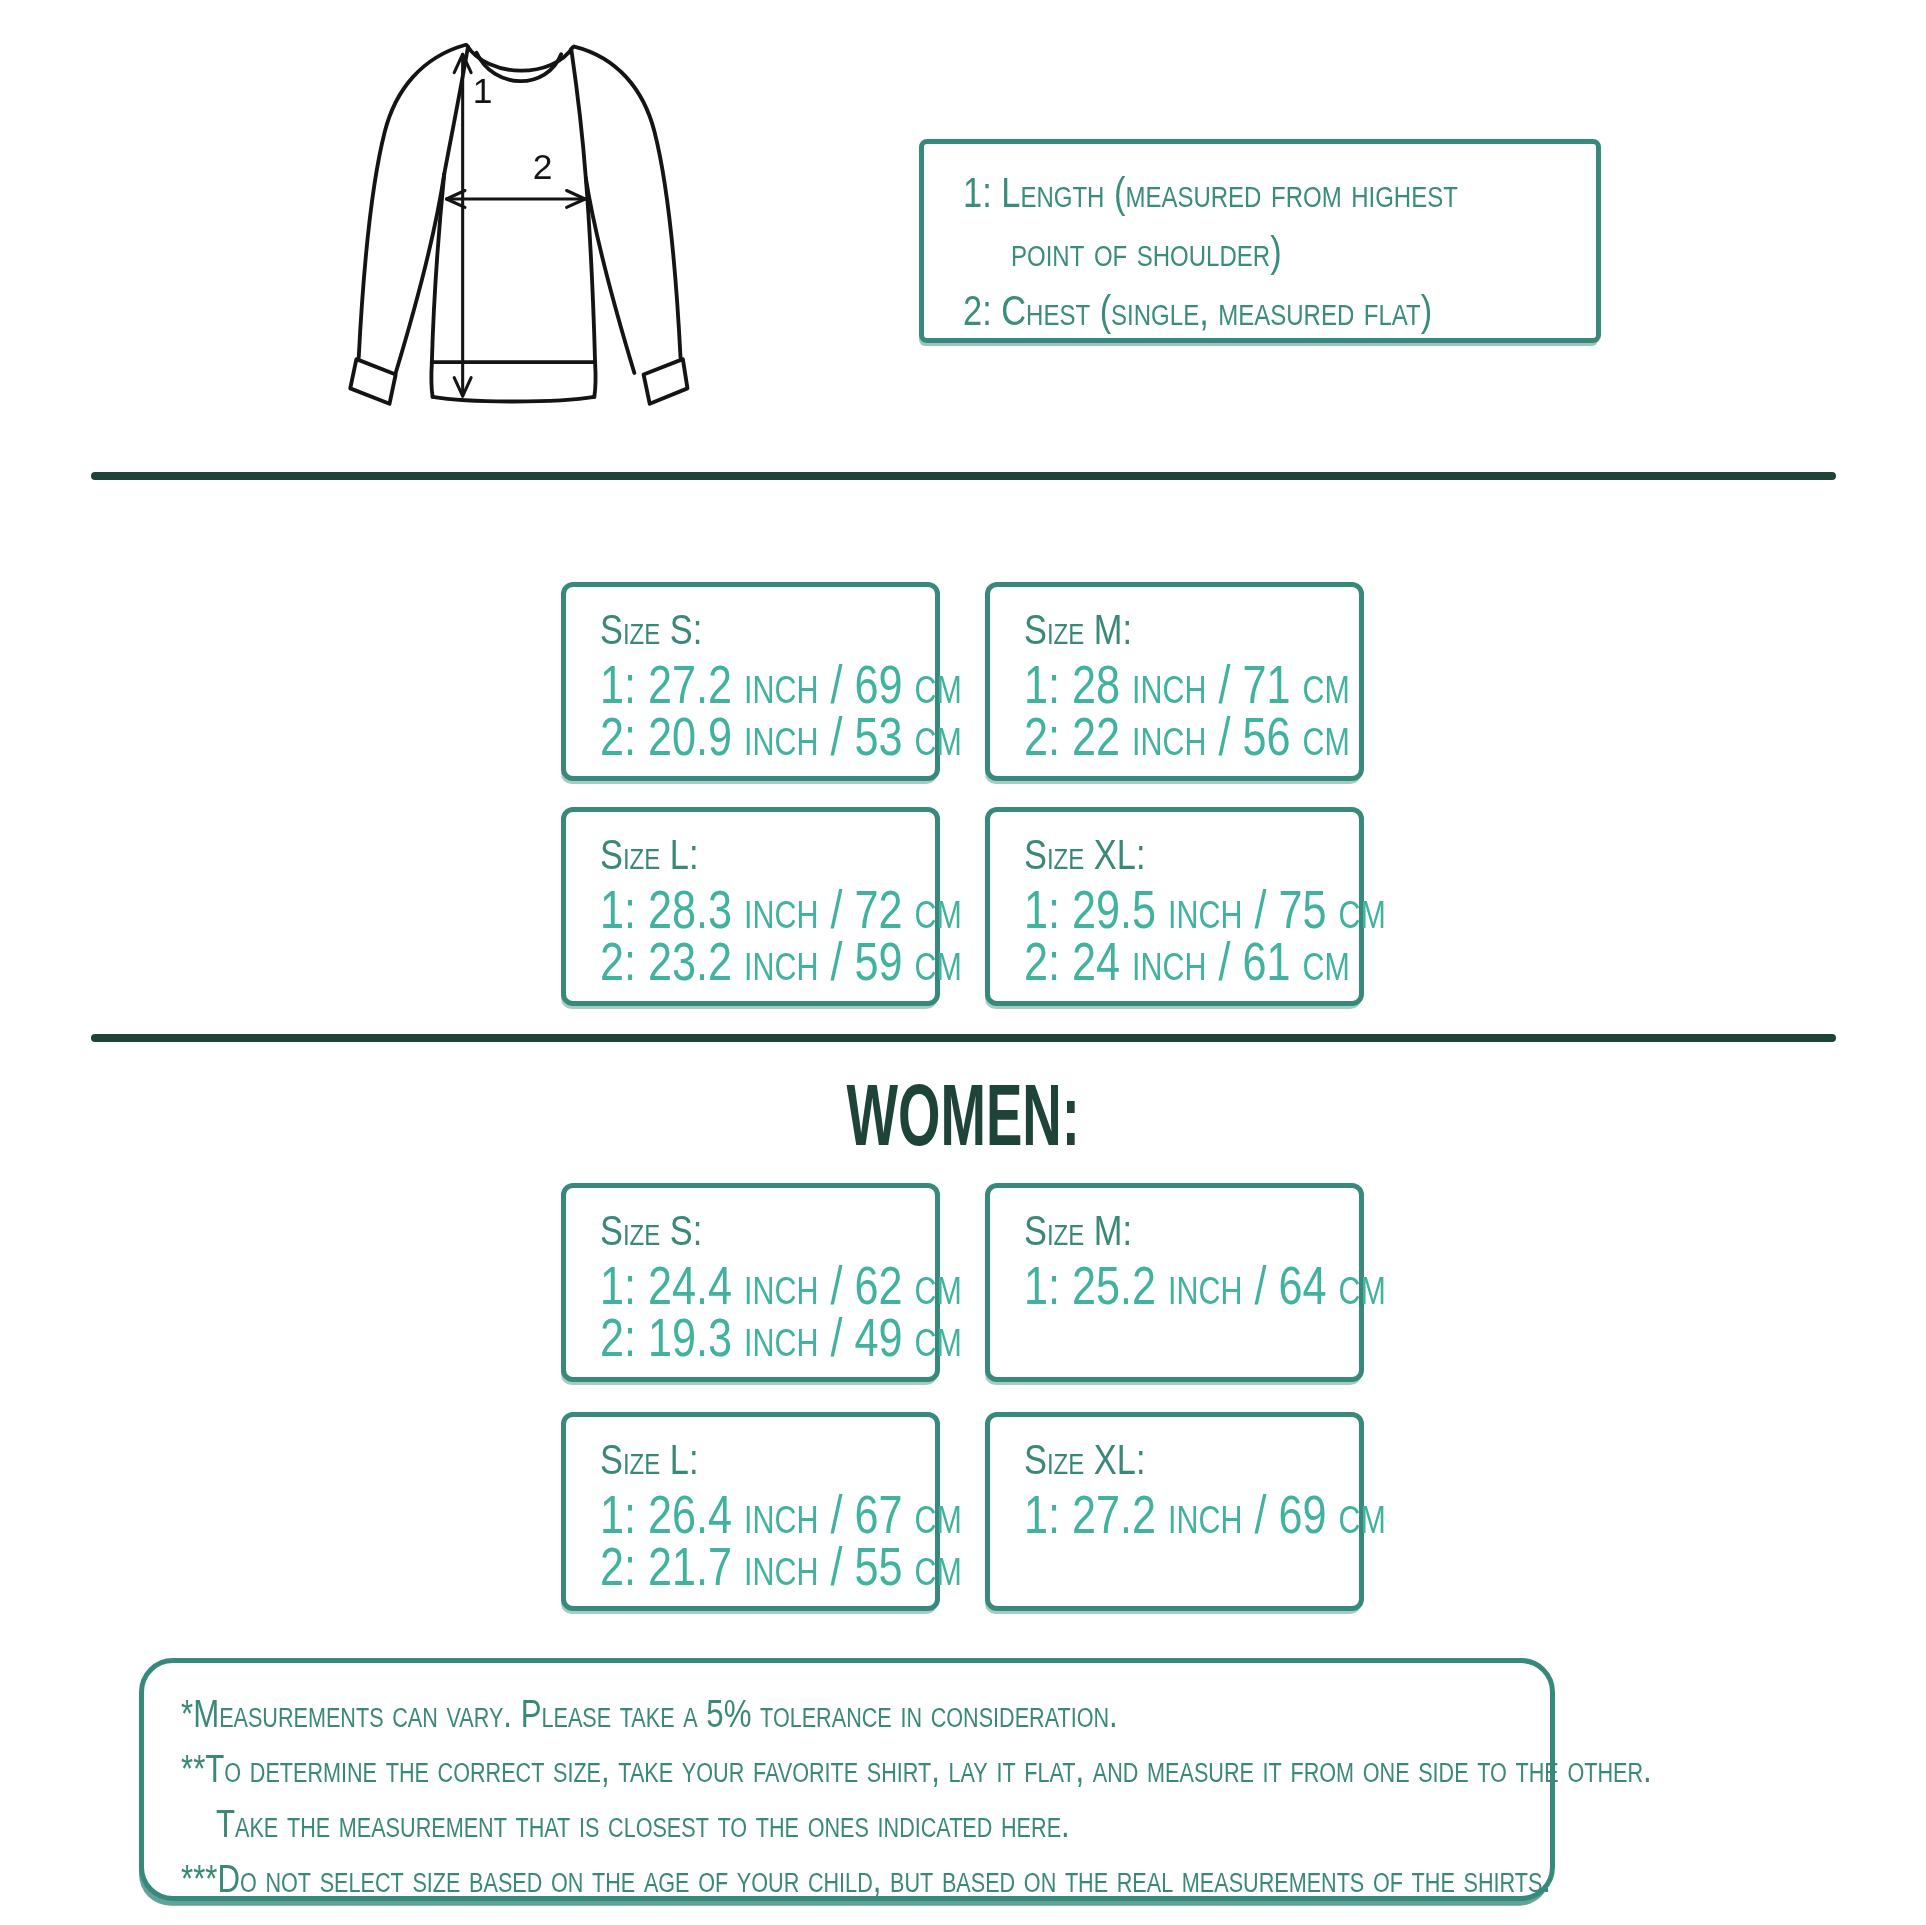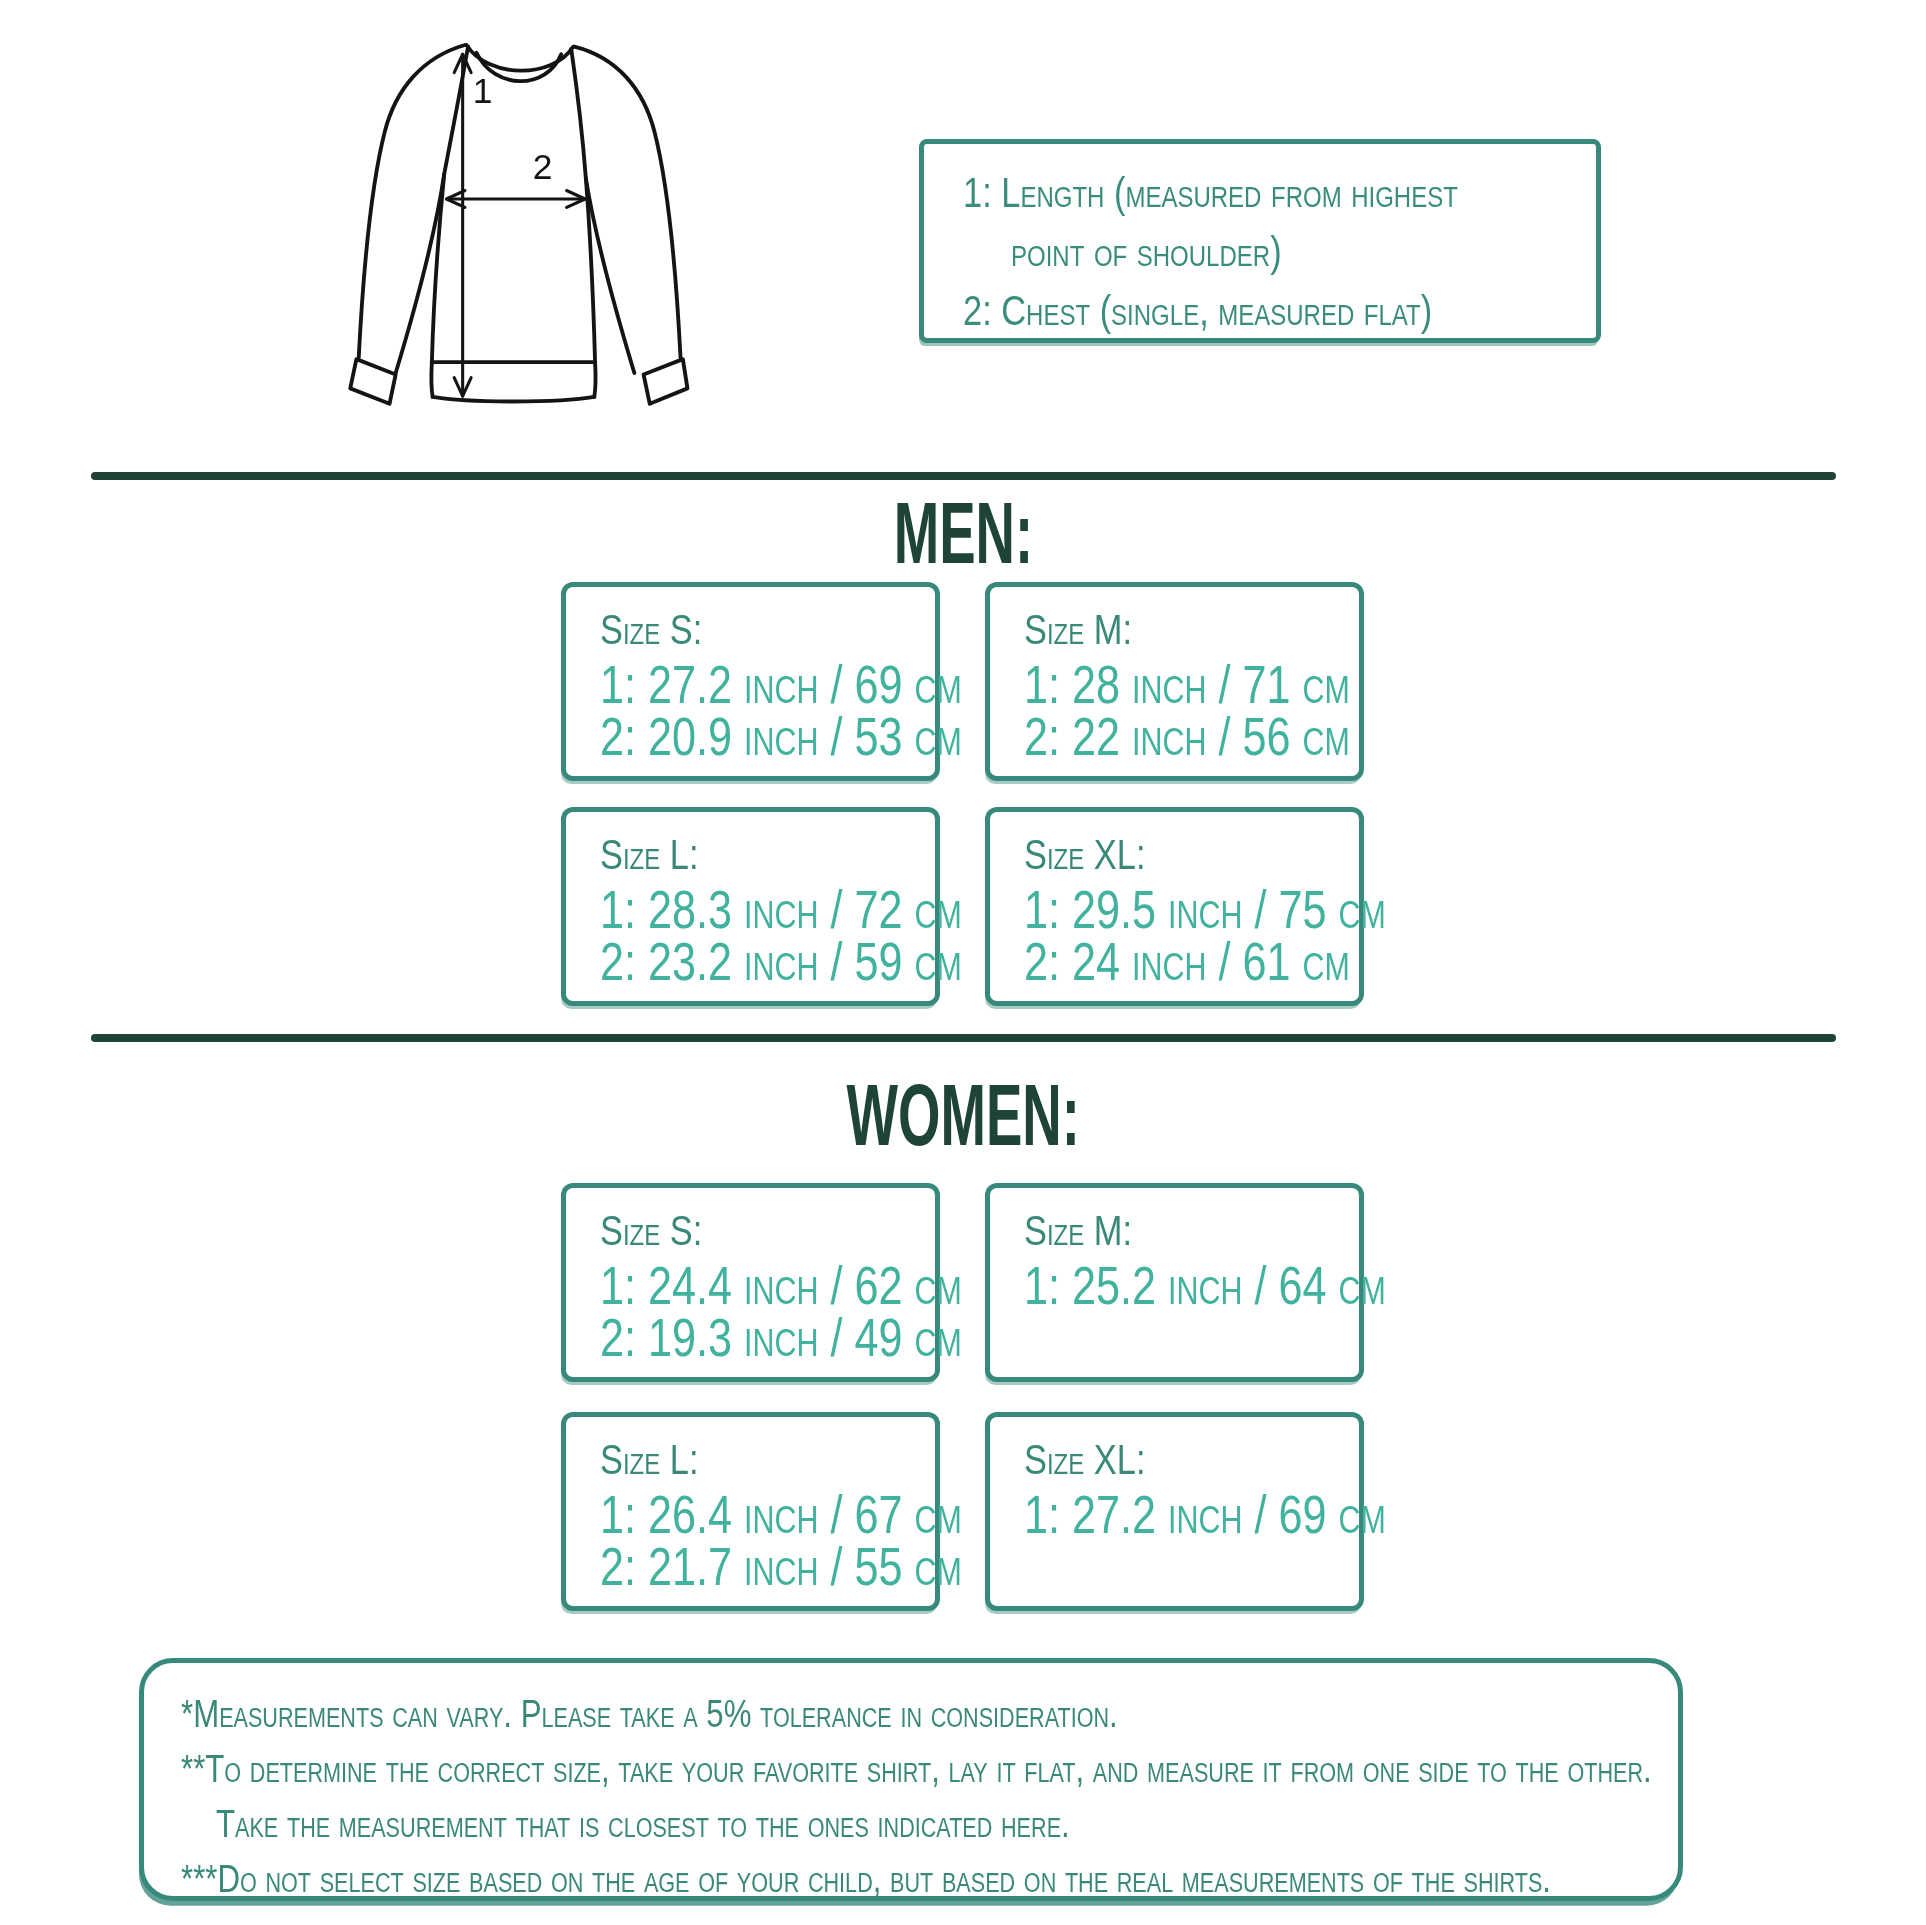--- a/index.html
+++ b/index.html
@@ -38,21 +38,21 @@
   .size-box{
     position:absolute;width:379px;height:199px;background:#fff;
     border:5.4px solid var(--border-teal);border-radius:12px;
     box-shadow:-1.5px 4.6px 0 -1.5px rgba(58,140,126,0.45);
     padding:18.5px 0 0 34px;
   }
   .size-label{color:var(--label-teal);font-size:43px;line-height:46px;font-variant:small-caps;margin-bottom:6.2px;}
   .size-line{color:var(--value-teal);font-size:54px;line-height:52px;font-variant:small-caps;}
 
   .footer-box{
-    position:absolute;left:139px;top:1658px;width:1544px;height:243px;background:#fff;
+    position:absolute;left:139px;top:1658px;width:1416px;height:243px;background:#fff;
     border:5.4px solid var(--border-teal);border-radius:34px;
     box-shadow:-2.3px 7px 0 -2.3px rgba(58,140,126,0.8);
     padding:23px 0 0 37px;
   }
   .footer-line{color:var(--label-teal);font-size:39px;line-height:55px;font-variant:small-caps;}
   .footer-indent{padding-left:35px;}
 </style>
 </head>
 <body>
 
@@ -100,21 +100,20 @@
   </svg>
 
   <div class="legend-box">
     <div class="legend-line"><span class="cond">1: Length (measured from highest</span></div>
     <div class="legend-line legend-indent"><span class="cond">point of shoulder)</span></div>
     <div class="legend-line"><span class="cond">2: Chest (single, measured flat)</span></div>
   </div>
 
   <div class="divider" style="top:472px;"></div>
 
-  <div class="section-title" style="top:489px;"><span class="cond-center">MEN:</span></div>
 
   <div class="size-box" style="left:561px;top:582px;">
     <div class="size-label"><span class="cond">Size S:</span></div>
     <div class="size-line"><span class="cond">1: 27.2 inch / 69 cm</span></div>
     <div class="size-line"><span class="cond">2: 20.9 inch / 53 cm</span></div>
   </div>
   <div class="size-box" style="left:985px;top:582px;">
     <div class="size-label"><span class="cond">Size M:</span></div>
     <div class="size-line"><span class="cond">1: 28 inch / 71 cm</span></div>
     <div class="size-line"><span class="cond">2: 22 inch / 56 cm</span></div>

